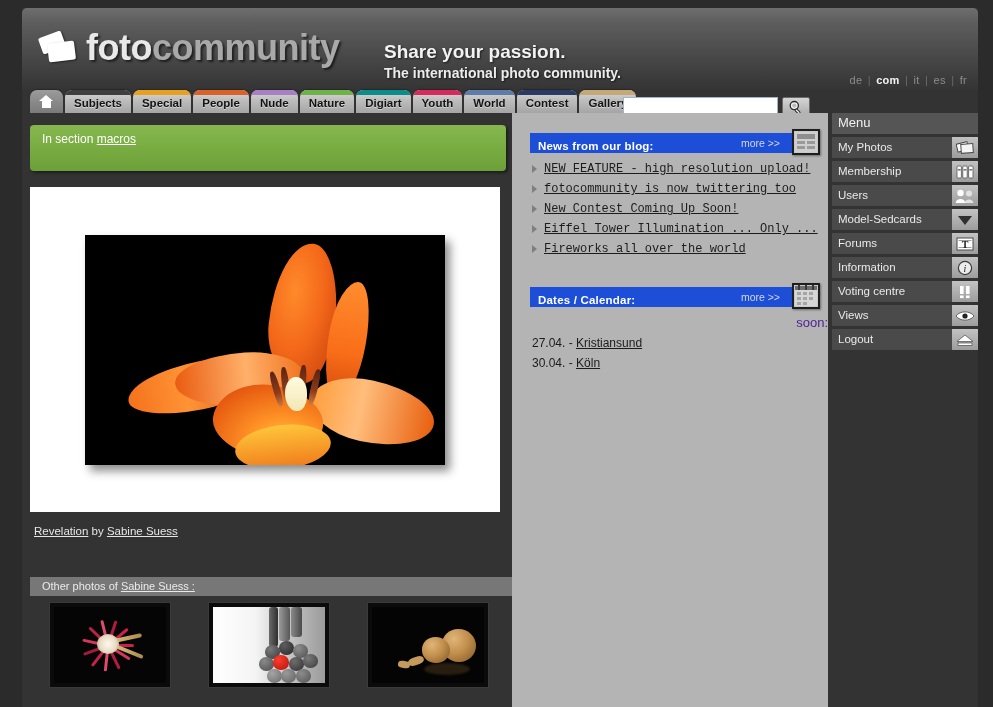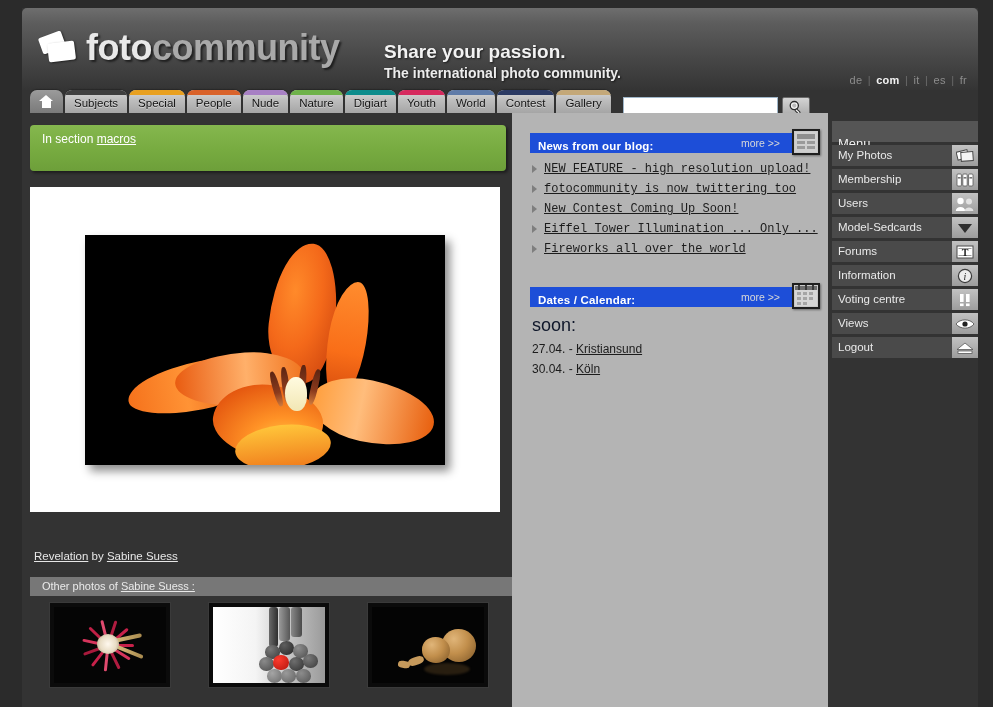--- a/index.html
+++ b/index.html
@@ -73,21 +73,21 @@
     position: relative; float: left;
     height: 23px; margin-right: 2px;
     border-top-left-radius: 7px; border-top-right-radius: 7px;
     background: linear-gradient(to bottom, #d9d9d9 0%, #bdbdbd 45%, #a5a5a5 100%);
     box-shadow: 0 -1px 1px rgba(0,0,0,.25);
     overflow: hidden;
   }
   .tab .stripe { height: 5px; width: 100%; }
   .tab .tlabel {
     display: block; text-align: center;
-    font-size: 11.5px; font-weight: normal; color: #141414;
+    font-size: 11.5px; font-weight: bold; color: #141414;
     line-height: 17px; padding: 0 9px;
     text-shadow: 0 1px 0 rgba(255,255,255,.45);
     white-space: nowrap;
   }
   .tab.home {
     width: 33px; margin-left: 8px;
     background: linear-gradient(to bottom, #9b9b9b 0%, #8a8a8a 50%, #7a7a7a 100%);
   }
   .tab.home .home-glyph {
     display: block; margin: 5px auto 0; width: 15px; height: 13px; position: relative;
@@ -197,21 +197,21 @@
     background: linear-gradient(to bottom, #fffbe0, #f2e7b4);
     border-radius: 50% 50% 45% 55%; z-index: 6;
   }
   .stamen {
     position: absolute; width: 7px; height: 36px; border-radius: 40%;
     background: linear-gradient(to bottom, #5b2412, #8a3a1c 60%, #d07a3c);
     z-index: 5;
   }
 
   #caption-bar {
-    position: absolute; left: 0; top: 429px; width: 490px; height: 36px;
+    position: absolute; left: 0; top: 404px; width: 490px; height: 36px;
     padding: 8px 0 0 12px;
   }
   #caption-bar, #caption-bar a { font-size: 11.5px; color: #e6e6e6; }
   #caption-bar a { text-decoration: underline; }
 
   #other-bar {
     position: absolute; left: 8px; top: 464px; width: 482px; height: 19px;
     background: #777777; padding: 3px 0 0 12px;
   }
   #other-bar, #other-bar a { font-size: 11px; color: #eaeaea; }
@@ -266,28 +266,28 @@
   #news-list { margin: 6px 0 0 18px; }
   .news-item { display: flex; align-items: center; height: 20px; font-family: Liberation Mono, monospace; }
   .news-item .arrow {
     width: 0; height: 0; margin: 0 7px 0 2px;
     border-top: 4px solid transparent; border-bottom: 4px solid transparent;
     border-left: 5px solid #7e7e7e;
   }
   .news-item a {
     font-size: 12px; color: #1c1c1c; text-decoration: underline; cursor: pointer;
   }
-  #dates-soon { margin: 8px 0 0 20px; font-size: 18px; color: #0f172a; }
+  #dates-soon { margin: 8px 0 0 20px; font-size: 13px; color: #4c1d95; text-align: right; }
   .date-row { margin: 6px 0 0 20px; font-size: 12px; color: #1c1c1c; }
   .date-row a { color: #1c1c1c; text-decoration: underline; cursor: pointer; }
 
   
   #menu-title {
-    margin: 8px 0 0 4px; width: 146px; height: 21px;
-    background: #555555; padding: 13px 0 0 6px;
+    margin: 0 0 0 4px; width: 146px; height: 21px;
+    background: #555555; padding: 0 0 0 6px;
   }
   #menu-title span { font-size: 13px; color: #f0f0f0; }
   .menu-item {
     position: relative; margin: 3px 0 0 4px; width: 146px; height: 21px;
     background: #4a4a4a; cursor: pointer;
   }
   .menu-item .mi-label {
     font-size: 11.5px; color: #e9e9e9; line-height: 21px; padding-left: 6px;
   }
   .menu-item .mi-icon {

